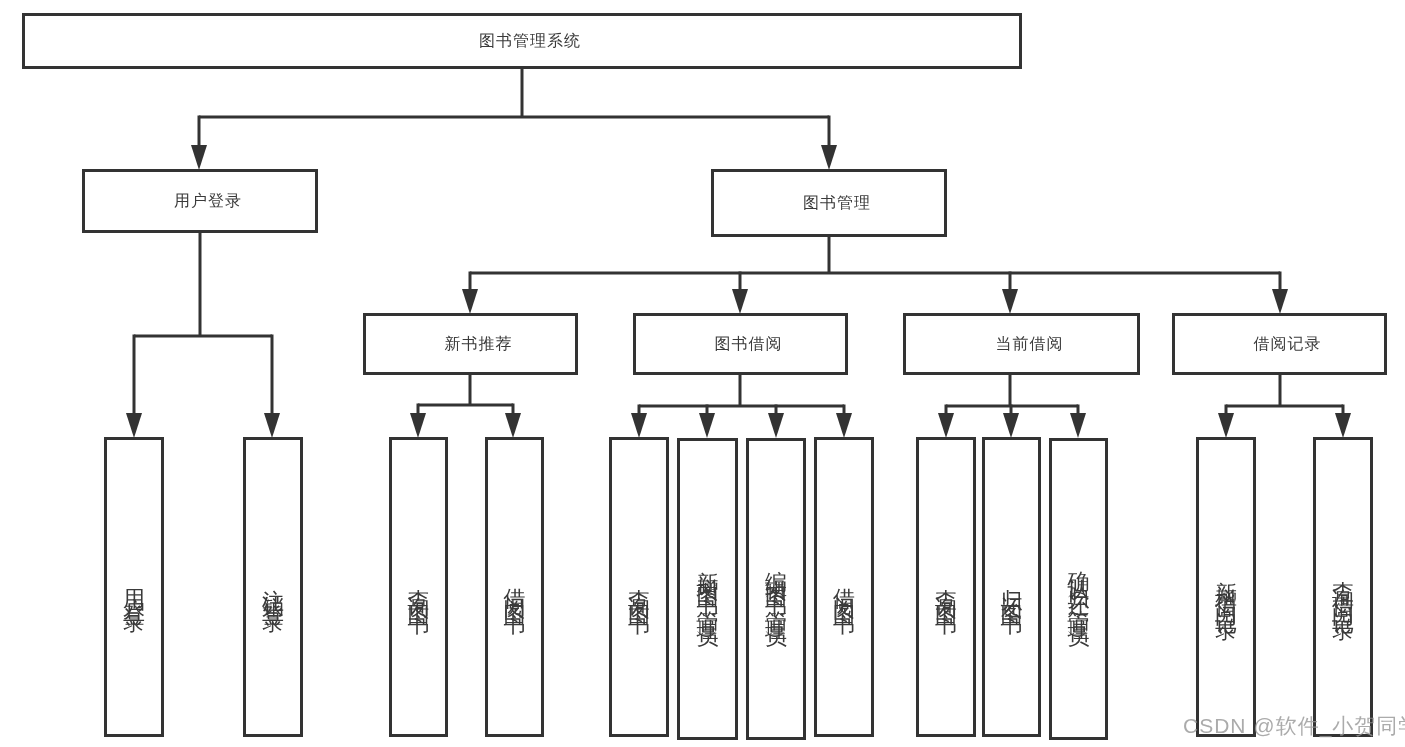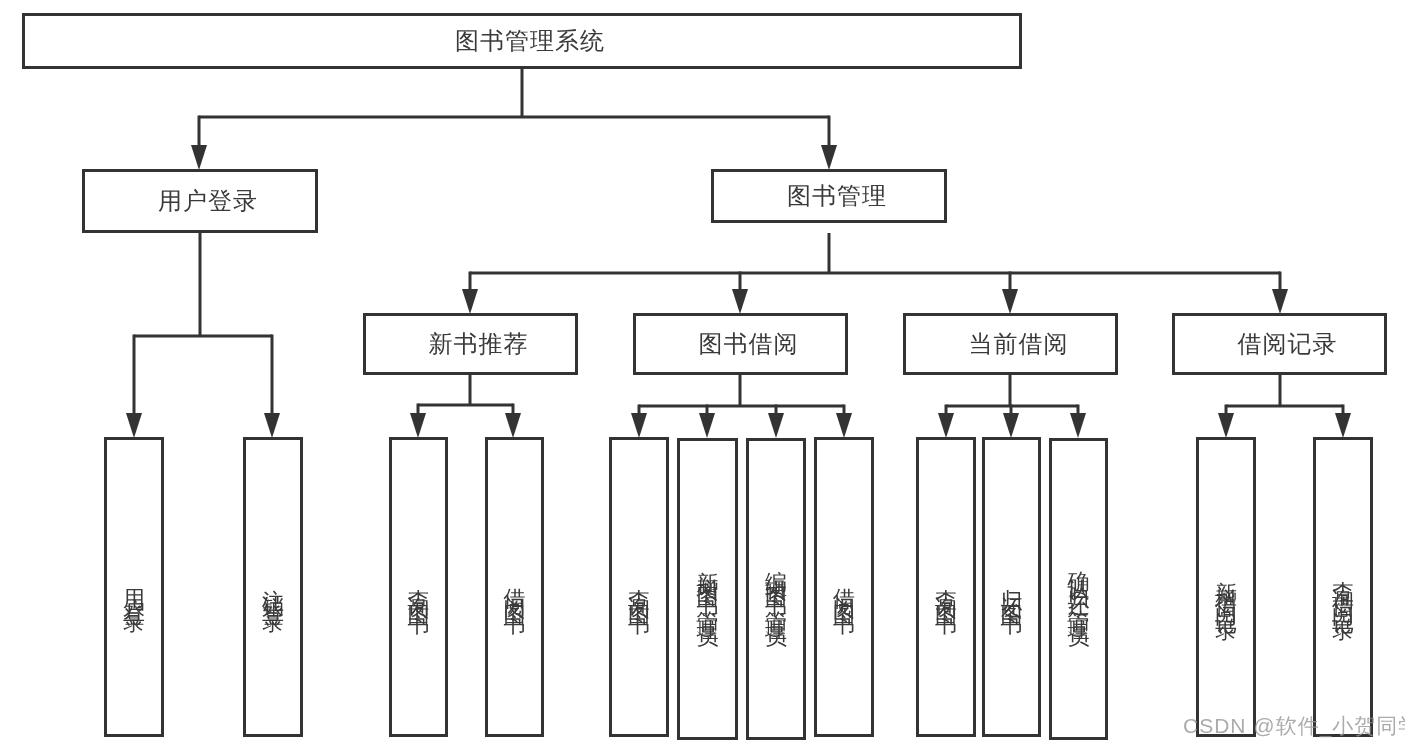--- a/index.html
+++ b/index.html
@@ -13,21 +13,21 @@
   #connectors{position:absolute;left:0;top:0;width:1405px;height:747px;}
   .node{
     position:absolute;
     box-sizing:border-box;
     border:3px solid #333333;
     background:#ffffff;
     color:#3a3a3a;
     display:flex;align-items:center;justify-content:center;
     text-align:center;
   }
-  .h-node{font-size:24px;letter-spacing:1px;padding-left:16px;}
+  .h-node{font-size:16px;letter-spacing:1px;padding-left:16px;}
   .v-node{
     font-size:22px;
     writing-mode:vertical-rl;
     text-orientation:mixed;
     letter-spacing:8px;
     line-height:1;
   }
   .watermark{
     position:absolute;
     left:1183px;top:712px;
@@ -108,25 +108,25 @@
       <polygon points="1011,438 1003,413 1019,413"></polygon>
       <polygon points="1078,438 1070,413 1086,413"></polygon>
       <polygon points="1226,438 1218,413 1234,413"></polygon>
       <polygon points="1343,438 1335,413 1351,413"></polygon>
     </g>
   </svg>
 
   <div class="node h-node" style="left:22px;top:13px;width:1000px;height:56px;">图书管理系统</div>
 
   <div class="node h-node" style="left:82px;top:169px;width:236px;height:64px;">用户登录</div>
-  <div class="node h-node" style="left:711px;top:169px;width:236px;height:54px;">图书管理</div>
+  <div class="node h-node" style="left:711px;top:169px;width:236px;height:68px;">图书管理</div>
 
   <div class="node h-node" style="left:633px;top:313px;width:215px;height:62px;">图书借阅</div>
   <div class="node h-node" style="left:363px;top:313px;width:215px;height:62px;">新书推荐</div>
-  <div class="node h-node" style="left:903px;top:313px;width:215px;height:62px;text-align:center;">当前借阅</div>
+  <div class="node h-node" style="left:903px;top:313px;width:237px;height:62px;text-align:center;">当前借阅</div>
   <div class="node h-node" style="left:1172px;top:313px;width:215px;height:62px;">借阅记录</div>
 
   <div class="node v-node" style="left:104px;top:437px;width:60px;height:300px;">用户登录</div>
   <div class="node v-node" style="left:243px;top:437px;width:60px;height:300px;">注销登录</div>
 
   <div class="node v-node" style="left:389px;top:437px;width:59px;height:300px;">查询图书</div>
   <div class="node v-node" style="left:485px;top:437px;width:59px;height:300px;">借阅图书</div>
 
   <div class="node v-node" style="left:609px;top:437px;width:60px;height:300px;">查询图书</div>
   <div class="node v-node" style="left:677px;top:438px;width:61px;height:302px;">新增图书（管理员）</div>

